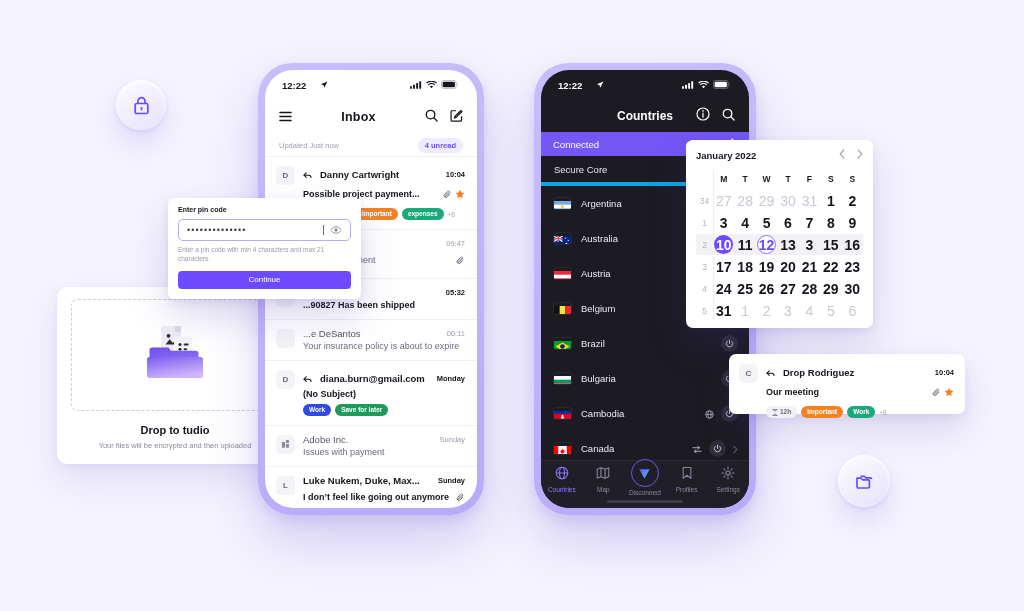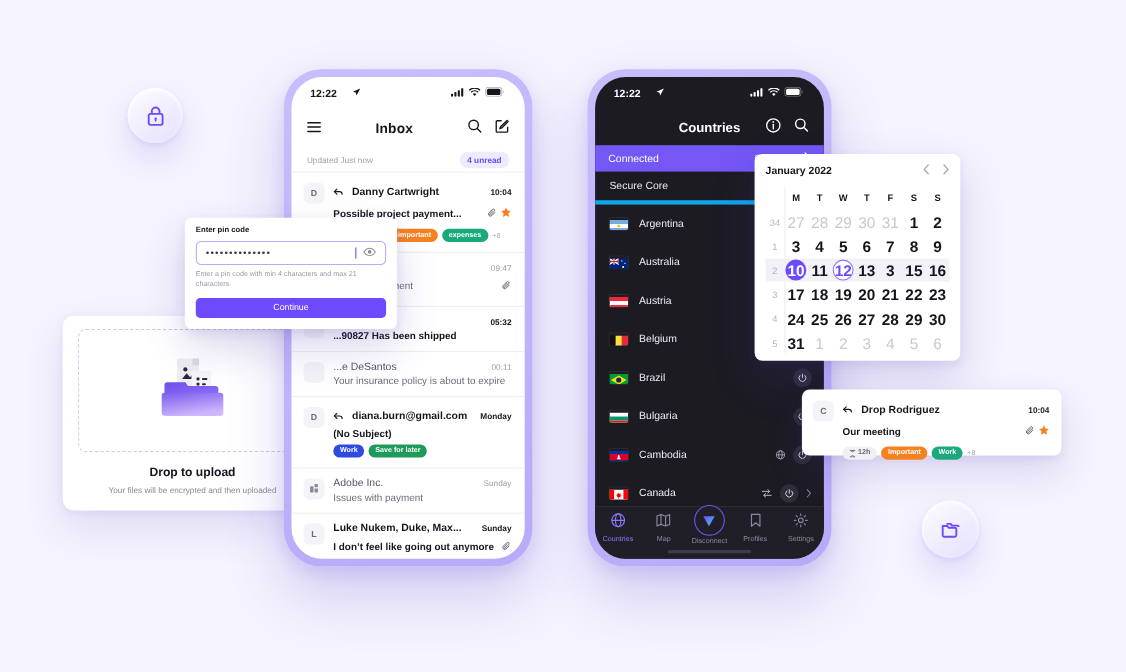--- a/index.html
+++ b/index.html
@@ -285,21 +285,21 @@
               <rect x="43.6" y="23.6" width="5" height="1.9" rx=".9"></rect>
             <circle cx="40" cy="29.2" r="1.5"></circle>
               <rect x="43.6" y="28.3" width="3.6" height="1.9" rx=".9"></rect>
             <rect x="39" y="32.6" width="4.2" height="4.2" rx=".9"></rect>
           </g>
           <path d="M12 27.5h16.5l2.4 3.3H56c1.4 0 2.5 1.1 2.5 2.5v22c0 1.4-1.1 2.5-2.5 2.5H12c-1.4 0-2.5-1.1-2.5-2.5V30c0-1.4 1.1-2.5 2.5-2.5z" fill="url(#fg2)"></path>
           <path d="M9.5 37h51c1.4 0 2.5 1.1 2.5 2.5v16c0 1.4-1.1 2.5-2.5 2.5h-51C8.1 58 7 56.9 7 55.5v-16C7 38.1 8.1 37 9.5 37z" fill="url(#fg)"></path>
         </svg>
       </span>
     </div>
-    <div id="upload-title">Drop to upload</div>
+    <div id="upload-title">Drop to tudio</div>
     <div id="upload-sub">Your files will be encrypted and then uploaded</div>
   </div>
 
   <div class="phone" id="phone-mail">
     <div class="phone-screen">
 
       <div class="statusbar">
         <span class="sb-left">
           <span>12:22</span>
           <span>

